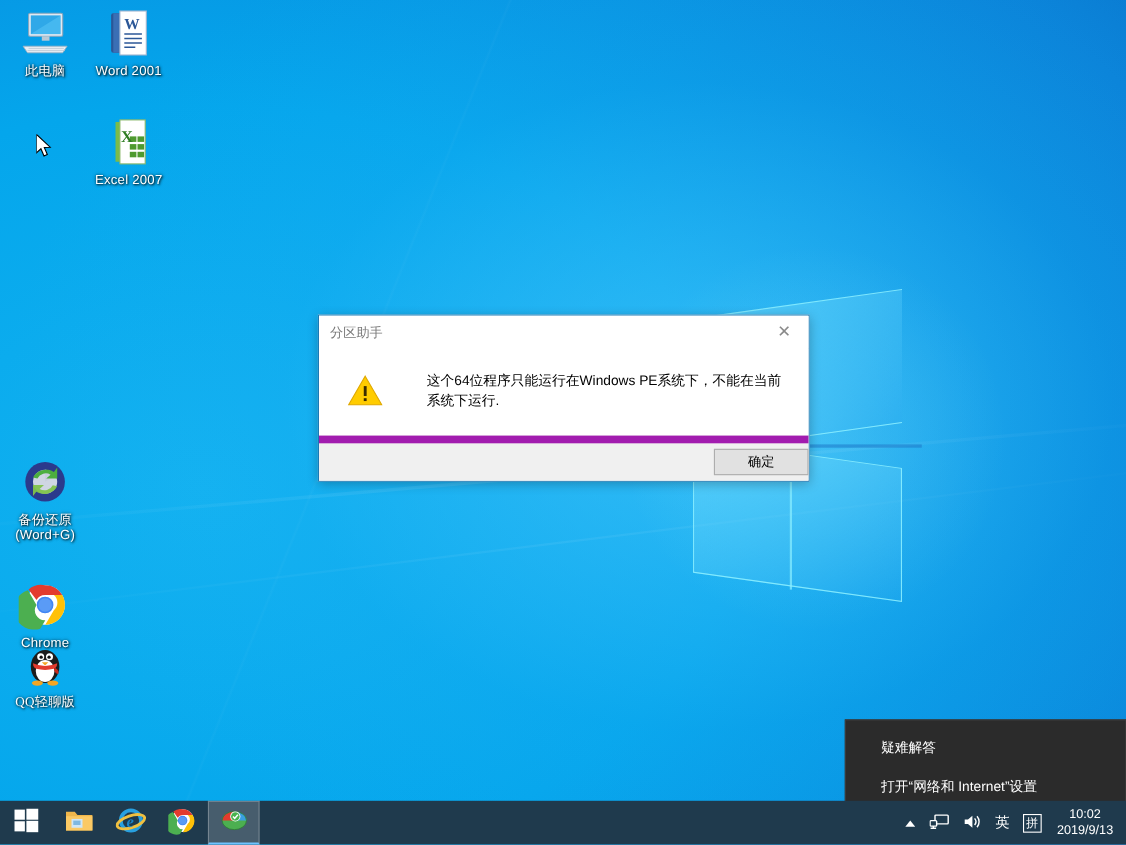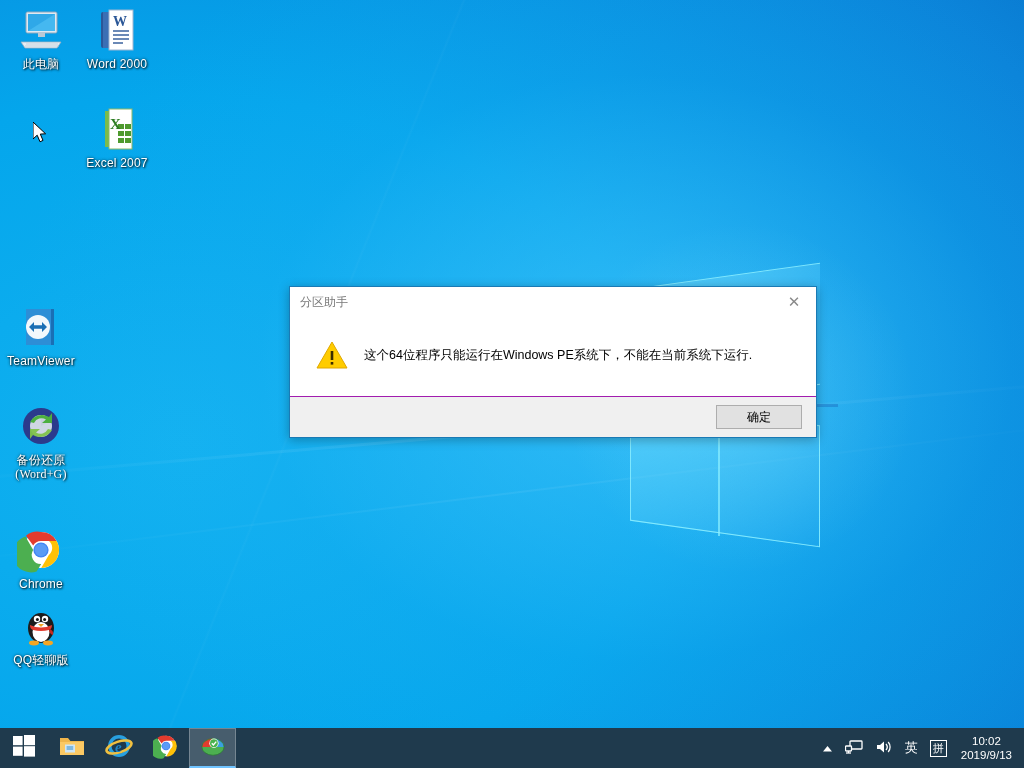--- a/index.html
+++ b/index.html
@@ -76,21 +76,21 @@
     line-height: 14px;
     text-shadow: 1px 1px 2px rgba(0,0,0,0.85), 0 0 3px rgba(0,0,0,0.7);
     letter-spacing: .2px;
     word-break: keep-all;
   }
 
   
   #dialog {
     position: absolute;
     left: 289px; top: 286px;
-    width: 528px; height: 152px;
+    width: 447px; height: 152px;
     background: #ffffff;
     border: 1px solid #1a7ab5;
     box-shadow: 0 2px 10px rgba(0,0,0,0.28);
     font-family: "Liberation Sans", "DejaVu Sans", sans-serif;
   }
   #dlg-titlebar {
     height: 30px;
     background: #ffffff;
     display: flex; align-items: center;
     padding-left: 10px;
@@ -102,32 +102,32 @@
     width: 44px; height: 29px;
     display: flex; align-items: center; justify-content: center;
     color: #8a8a8a; font-size: 15px; line-height: 1;
     cursor: default;
   }
   #dlg-body {
     height: 79px;
     display: flex; align-items: center;
     padding: 0 16px 4px 26px;
     background: #ffffff;
+    gap: 24px;
   }
   #warn-icon { width: 32px; height: 30px; flex: 0 0 32px; margin-right: 16px; }
   #dlg-message {
     font-size: 12.5px; color: #000;
     line-height: 18px;
   }
   #dlg-footer {
     height: 41px;
     background: #f0f0f0;
-    border-top: 1px solid #a21caf;
+    border-top: 7px solid #a21caf;
     display: flex; align-items: center; justify-content: flex-end;
-    padding-right: 14px;
   }
   #ok-button {
     width: 86px; height: 24px;
     background: #e1e1e1;
     border: 1px solid #adadad;
     font-size: 12px; color: #000;
     font-family: "Liberation Sans", "DejaVu Sans", sans-serif;
     cursor: default;
   }
 
@@ -246,21 +246,21 @@
         <rect x="16" y="4" width="24" height="40" fill="#ffffff" stroke="#9fb5d0" stroke-width="1"></rect>
         <text x="20" y="20" font-family="Liberation Serif, serif" font-size="14" font-weight="bold" fill="#2b5797">W</text>
         <g stroke="#2b5797" stroke-width="1.4">
           <line x1="20" y1="25" x2="36" y2="25"></line>
             <line x1="20" y1="29" x2="36" y2="29"></line>
           <line x1="20" y1="33" x2="36" y2="33"></line>
             <line x1="20" y1="37" x2="30" y2="37"></line>
         </g>
       </svg>
     </div>
-    <div class="label">Word 2000</div>
+    <div class="label">Word 2001</div>
   </div>
 
 
   <div class="dicon" style="left:78px; top:105px;">
     <div class="glyph">
       <svg width="48" height="48" viewBox="0 0 48 48">
         <path d="M12 6 h8 v36 h-8z" fill="#7bbb4a"></path>
         <rect x="16" y="4" width="23" height="40" fill="#ffffff" stroke="#8ab86a" stroke-width="1"></rect>
         <g fill="#4e9a2f">
           <rect x="25" y="19" width="6" height="5"></rect>
@@ -270,33 +270,22 @@
           <rect x="25" y="33" width="6" height="5"></rect>
             <rect x="32" y="33" width="6" height="5"></rect>
         </g>
         <text x="17" y="24" font-family="Liberation Serif, serif" font-size="15" font-weight="bold" fill="#2e7d23">X</text>
       </svg>
     </div>
     <div class="label">Excel 2007</div>
   </div>
 
 
-  <div class="dicon" style="left:2px; top:303px;">
-    <div class="glyph">
-      <svg width="48" height="48" viewBox="0 0 48 48">
-        <rect x="9" y="6" width="28" height="36" fill="#1a6fb5"></rect>
-        <rect x="9" y="6" width="25" height="36" fill="#2d8ed6"></rect>
-        <circle cx="21" cy="24" r="12" fill="#f2f8fc"></circle>
-        <path d="M12 24 l5 -5 v3.2 h8 v-3.2 l5 5 -5 5 v-3.2 h-8 v3.2 z" fill="#1a6fb5"></path>
-      </svg>
-    </div>
-    <div class="label">TeamViewer</div>
-  </div>
-
-  <div class="dicon" style="left:2px; top:402px;font-family:Liberation Serif, serif;">
+
+  <div class="dicon" style="left:2px; top:414px;">
     <div class="glyph">
       <svg width="48" height="48" viewBox="0 0 48 48">
         <circle cx="24" cy="24" r="18" fill="#2b3a8c"></circle>
         <circle cx="24" cy="24" r="11" fill="#cfd6e2"></circle>
         <path d="M24 24 L24 13 A11 11 0 0 1 33 19 Z" fill="#c8cfdc"></path>
         <path d="M13 20 a13 12 0 0 1 19 -5 l3 -4 v10 h-10 l4 -3.5 a8.5 8.5 0 0 0 -12 3.4 z" fill="#4caf3f"></path>
         <path d="M35 28 a13 12 0 0 1 -19 5 l-3 4 v-10 h10 l-4 3.5 a8.5 8.5 0 0 0 12 -3.4 z" fill="#7fc34a" opacity="0.95"></path>
       </svg>
     </div>
     <div class="label">
@@ -312,21 +301,21 @@
         <path d="M24 6 a18 18 0 0 1 15.6 9 H24 a9 9 0 0 0 -7.8 4.5 L9 9.8 A18 18 0 0 1 24 6z" fill="#e33b2e"></path>
         <path d="M8.4 10.6 L16.2 24 a9 9 0 0 0 8 13.9 l-4.6 7.6 A18 18 0 0 1 8.4 10.6z" fill="#4caf50"></path>
         <path d="M39.6 15 A18 18 0 0 1 24.2 42 l7.6 -13.1 A9 9 0 0 0 32 15z" fill="#ffc107"></path>
         <circle cx="24" cy="24" r="7.6" fill="#4285f4"></circle>
         <circle cx="24" cy="24" r="6.2" fill="#5a9bf6"></circle>
       </svg>
     </div>
     <div class="label">Chrome</div>
   </div>
 
-  <div class="dicon" style="left:2px; top:602px;">
+  <div class="dicon" style="left:2px; top:580px;font-family:Liberation Serif, serif;">
     <div class="glyph">
       <svg width="48" height="48" viewBox="0 0 48 48">
         <ellipse cx="24" cy="26" rx="13" ry="15" fill="#1c1c1c"></ellipse>
         <ellipse cx="24" cy="30" rx="8.5" ry="10" fill="#ffffff"></ellipse>
         <circle cx="20" cy="17" r="3.2" fill="#ffffff"></circle>
           <circle cx="28" cy="17" r="3.2" fill="#ffffff"></circle>
         <circle cx="20.4" cy="17.4" r="1.5" fill="#111"></circle>
           <circle cx="27.6" cy="17.4" r="1.5" fill="#111"></circle>
         <path d="M21 22 h6 l-3 3 z" fill="#f5a623"></path>
         <path d="M13 23 q11 5 22 0 q0 4 -3 5 q-8 2 -16 0 q-3 -1 -3 -5z" fill="#e23b2e"></path>
@@ -351,20 +340,24 @@
           <rect x="14.7" y="22" width="2.6" height="2.6" fill="#3a2c00"></rect>
         </svg>
       </span>
       <span id="dlg-message">这个64位程序只能运行在Windows PE系统下，不能在当前系统下运行.</span>
     </div>
     <div id="dlg-footer">
       <button id="ok-button">确定</button>
     </div>
   </div>
 
+  <div id="ctxmenu">
+    <div class="ctxitem">疑难解答</div>
+    <div class="ctxitem">打开“网络和 Internet”设置</div>
+  </div>
 
   <div id="taskbar">
 
     <div id="start-button">
       <span>
         <svg width="22" height="22" viewBox="0 0 22 22">
           <rect x="0" y="1" width="9.6" height="9.2" fill="#ffffff"></rect>
           <rect x="11" y="0" width="11" height="10.2" fill="#ffffff"></rect>
           <rect x="0" y="11.6" width="9.6" height="9.2" fill="#ffffff"></rect>
           <rect x="11" y="11.2" width="11" height="10.4" fill="#ffffff"></rect>

